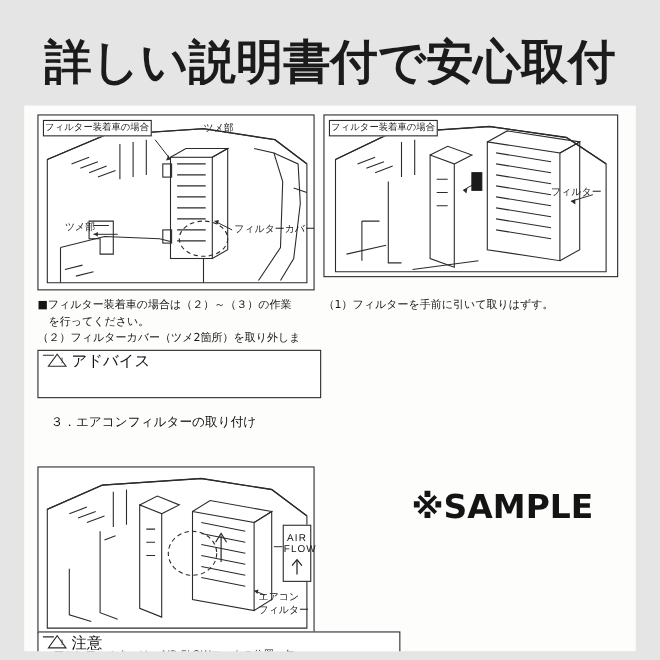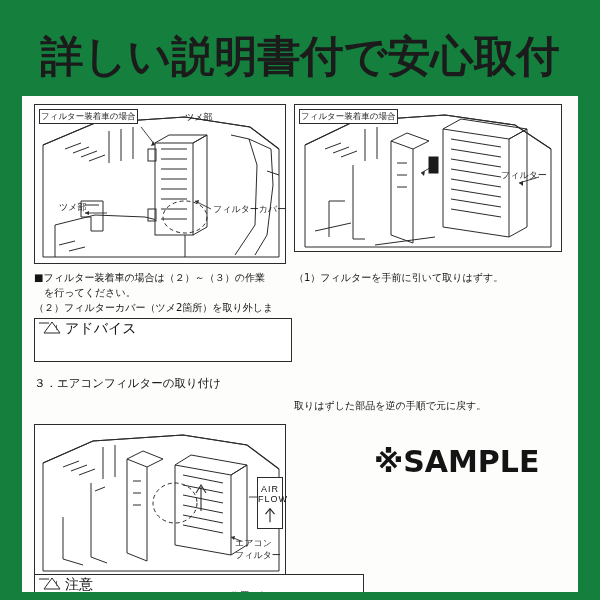--- a/index.html
+++ b/index.html
@@ -10,21 +10,21 @@
     width: 600px;
     height: 600px;
     background: #ffffff;
     font-family: "Liberation Sans", sans-serif;
     overflow: hidden;
   }
   .page {
     position: relative;
     width: 600px;
     height: 600px;
-    background: #15803d;
+    background: #e5e5e5;
     box-sizing: border-box;
   }
   
   .headline {
     position: absolute;
     left: 0;
     top: 28px;
     width: 600px;
     text-align: center;
     font-family: "DejaVu Sans", sans-serif;
@@ -235,21 +235,21 @@
           <path d="M4 4 L14 4"></path>
           <path d="M17 3 L25 14 L9 14 Z"></path>
         </g>
         <text x="20" y="11" font-family="DejaVu Sans" font-size="7" fill="#1b1b1b">!</text>
       </svg>
       <div class="notehead jp" style="left:30px; top:1px;">アドバイス</div>
     </div>
 
     <div class="bodytxt jp" style="left:272px; top:174px; width:264px;">（1）フィルターを手前に引いて取りはずす。</div>
 
-    <div class="secttitle jp" style="left:12px; top:280px;">３．エアコンフィルターの取り付け</div>
+    <div class="secttitle jp" style="left:24px; top:280px;">３．エアコンフィルターの取り付け</div>
 
     <div class="figbox" style="left:12px; top:300px; width:252px; height:152px;margin-top:28px;">
       <svg viewBox="0 0 252 152" width="252" height="152">
         <g fill="none" stroke="#2b2b2b" stroke-width="1">
           <path d="M8 38 L58 16 L148 10 L212 20 L244 44 L244 146 L8 146 Z" fill="#ffffff"></path>
           <path d="M8 38 L58 16 L148 10 L212 20 L244 44" stroke-width="1.2"></path>
           <path d="M28 42 L44 36 M36 46 L52 40 M44 50 L60 44"></path>
           <path d="M68 22 L68 54 M80 20 L80 52"></path>
 
           <path d="M28 92 L28 134 L48 140"></path>
@@ -283,21 +283,20 @@
           <g stroke="#1b1b1b" stroke-width="1.2" fill="none">
             <path d="M13 18 L13 4"></path>
             <path d="M8 9 L13 3 L18 9"></path>
           </g>
         </svg>
       </div>
       <div class="calloutTxt jp" style="left:200px; top:112px;">エアコン</div>
       <div class="calloutTxt jp" style="left:200px; top:124px;">フィルター</div>
     </div>
 
-    <div class="bodytxt jp" style="left:272px; top:302px; width:260px;">取りはずした部品を逆の手順で元に戻す。</div>
 
     <div class="sample jp" style="left:352px; top:348px;">※SAMPLE</div>
 
 
     <div class="noteblock" style="left:12px; top:478px; width:330px; height:42px;">
       <svg viewBox="0 0 330 42" width="330" height="42">
         <g fill="none" stroke="#2b2b2b" stroke-width="1">
           <path d="M4 4 L14 4"></path>
           <path d="M17 3 L25 14 L9 14 Z"></path>
         </g>

